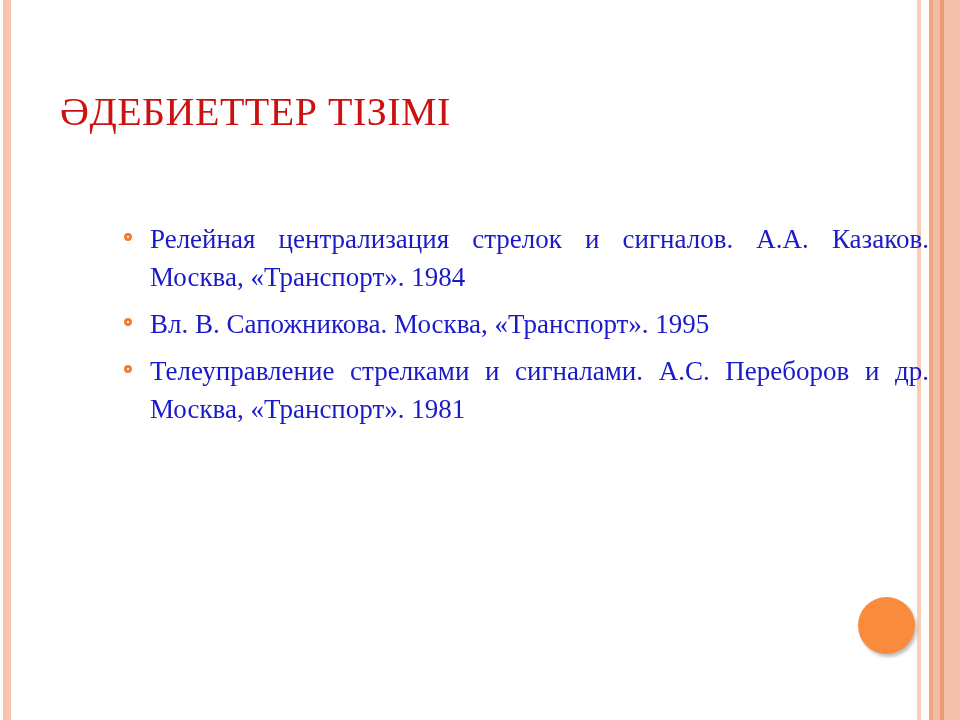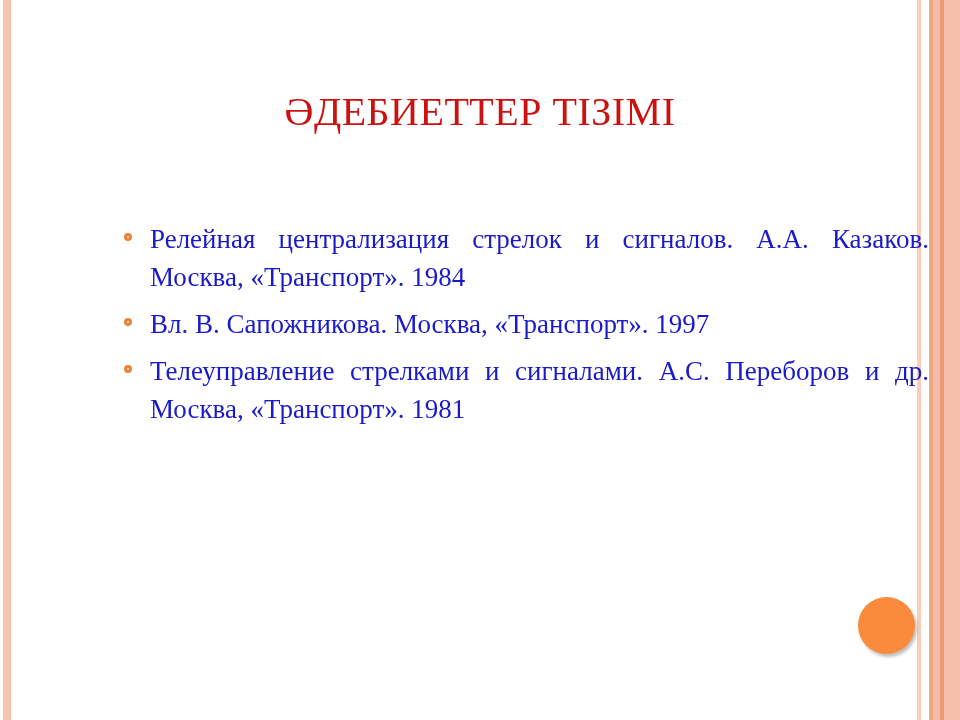--- a/index.html
+++ b/index.html
@@ -57,21 +57,20 @@
     width: 16px;
     background: #f4bfa9;
   }
 
   
   .title {
     position: absolute;
     left: 60px;
     top: 88px;
     width: 840px;
-    text-align: center;
     color: #cc1111;
     font-size: 40px;
     font-variant: small-caps;
     letter-spacing: 0.5px;
     line-height: 48px;
     white-space: nowrap;
   }
 
   
   .body-list {
@@ -138,21 +137,21 @@
 
   <div class="title">ӘДЕБИЕТТЕР ТІЗІМІ</div>
 
   <ul class="body-list">
     <li class="bullet-item">
       <span class="bullet-marker"></span>
       <span class="bullet-text">Релейная централизация стрелок и сигналов. А.А. Казаков. Москва, «Транспорт». 1984</span>
     </li>
     <li class="bullet-item">
       <span class="bullet-marker"></span>
-      <span class="bullet-text">Вл. В. Сапожникова. Москва, «Транспорт». 1997</span>
+      <span class="bullet-text">Вл. В. Сапожникова. Москва, «Транспорт». 1995</span>
     </li>
     <li class="bullet-item">
       <span class="bullet-marker"></span>
       <span class="bullet-text">Телеуправление стрелками и сигналами. А.С. Переборов и др. Москва, «Транспорт». 1981</span>
     </li>
   </ul>
 
   <div class="deco-circle"></div>
 
 </div>

